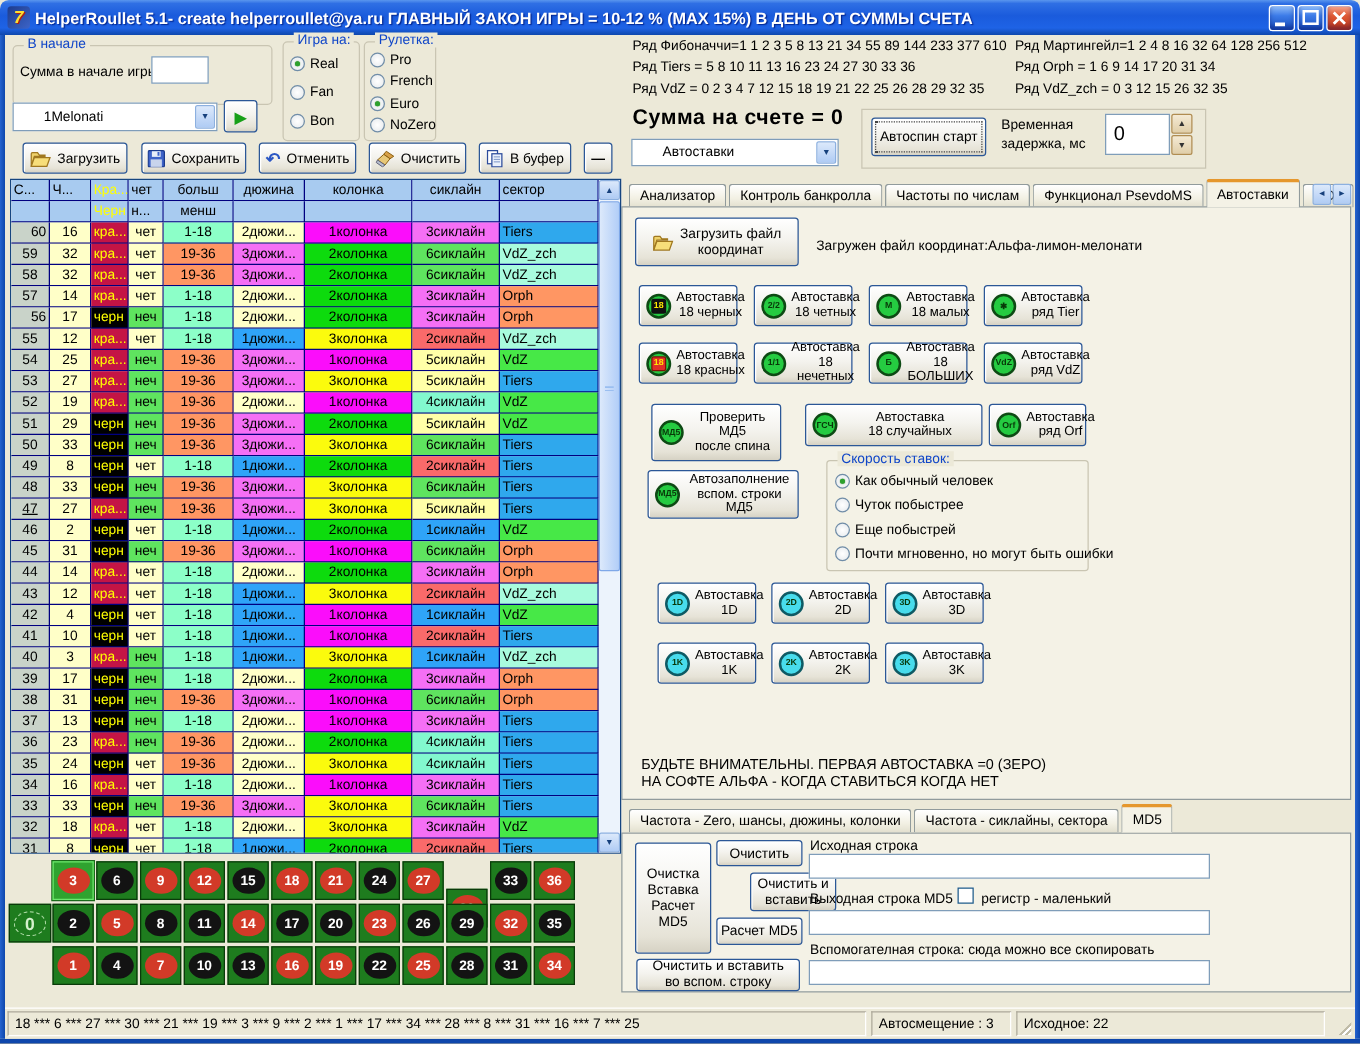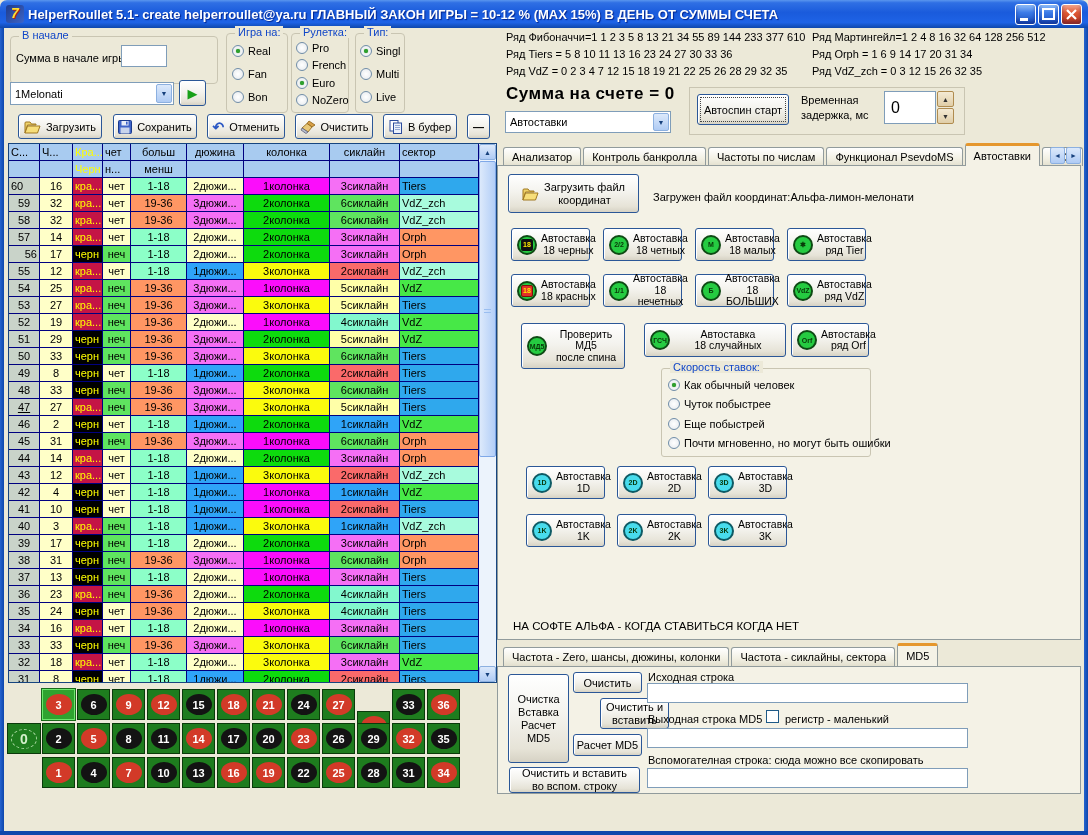--- a/index.html
+++ b/index.html
@@ -26,21 +26,21 @@
     background:linear-gradient(180deg,#FFFFFF 0%,#F4F3EE 45%,#E6E3D7 85%,#D6D2C4 100%);
     box-shadow:inset 1px 1px 0 #fff;display:flex;align-items:center;justify-content:center;position:absolute;}
   .groupbox{position:absolute;border:1px solid #C9C5B2;border-radius:4px;}
   .groupbox .cap{position:absolute;top:-8px;left:8px;background:#ECE9D8;padding:0 3px;color:#1046C8;font-size:11px;white-space:nowrap;}
   .radio-col{position:absolute;display:flex;flex-direction:column;justify-content:space-around;}
   .radio-row{display:flex;align-items:center;gap:4px;font-size:11px;white-space:nowrap;}
   .radio{width:12px;height:12px;border-radius:50%;border:1px solid #708DA8;background:radial-gradient(#FFFFFF,#E4E8EC);position:relative;flex:none;}
   .radio.sel::after{content:"";position:absolute;left:3px;top:3px;width:4px;height:4px;border-radius:50%;background:#2DA12D;box-shadow:0 0 1px #1A7A1A;}
   .field{background:#fff;border:1px solid #7F9DB9;position:absolute;font-size:11px;padding:2px 3px;}
   .combo{background:#fff;border:1px solid #7F9DB9;position:absolute;display:flex;align-items:center;}
-  .combo .val{flex:1;font-size:11px;padding-left:4px;white-space:nowrap;overflow:hidden;}
+  .combo .val{flex:1;font-size:11px;padding-left:4px;white-space:nowrap;overflow:hidden;margin-left:20px;}
   .combo .arrow{width:16px;align-self:stretch;margin:1px;border-radius:2px;border:1px solid #8CB0E0;
     background:linear-gradient(180deg,#DCE9FB,#AFCBF4);display:flex;align-items:center;justify-content:center;
     font-size:7px;color:#16407C;}
   .tabstrip{position:absolute;display:flex;align-items:flex-end;gap:2px;}
   .tab{height:19px;border:1px solid #919B9C;border-bottom:none;border-radius:3px 3px 0 0;padding:0 8px;
     background:linear-gradient(180deg,#FFFFFF,#F2F0E3 60%,#E2DFCE);font-size:11px;display:flex;align-items:center;white-space:nowrap;}
   .tab.active{height:23px;background:#F4F2E6;border-top:3px solid #E5972D;font-size:11px;z-index:3;}
   .tpanel{position:absolute;background:#F4F2E6;border:1px solid #919B9C;}
   .lbl{position:absolute;font-size:11px;color:#000;white-space:nowrap;}
   .pre{white-space:pre-line;text-align:center;line-height:13px;}
@@ -162,37 +162,20 @@
         <label class="radio-row">
           <span class="radio sel"></span>
           <span>Euro</span>
         </label>
         <label class="radio-row">
           <span class="radio"></span>
           <span>NoZero</span>
         </label>
       </div>
   </div>
-  <div class="groupbox" style="left:355px;top:33px;width:50px;height:80px;">
-    <span class="cap">Тип:</span>
-    <div class="radio-col" style="left:4px;top:6px;right:1px;bottom:4px;">
-        <label class="radio-row">
-          <span class="radio sel"></span>
-          <span>Singl</span>
-        </label>
-        <label class="radio-row">
-          <span class="radio"></span>
-          <span>Multi</span>
-        </label>
-        <label class="radio-row">
-          <span class="radio"></span>
-          <span>Live</span>
-        </label>
-      </div>
-  </div>
 
   <div id="toolbar">
       <div class="xp-btn" style="left: 18px; top: 114px; width: 84px; height: 25px;">
         <span class="tb-ic">
           <svg width="17" height="14" viewBox="0 0 17 14">
             <path d="M1 13 L1 3 Q1 2 2 2 L6 2 L7.5 4 L12 4 L12 5 L3.5 5 Z" fill="#EFD26B" stroke="#A07820"></path>
             <path d="M3.5 6 L16 6 L13.5 13 L1 13 Z" fill="#F7DE7A" stroke="#A07820"></path>
           </svg>
         </span>
         <span>Загрузить</span>
@@ -337,20 +320,27 @@
         </div>
         <div class="xp-btn bet-btn" style="position: relative; width: 142px; height: 34px; margin-right: 5px;">
           <span class="bet-icon green">ГСЧ</span>
           <span class="t">Автоставка
 18 случайных</span>
         </div>
         <div class="xp-btn bet-btn" style="position: relative; width: 78px; height: 34px; margin-right: 0px;">
           <span class="bet-icon green">Orf</span>
           <span class="t">Автоставка
 ряд Orf</span>
+        </div>
+      </div>
+    <div class="bet-row" id="bet-row3" style="left:20px;top:210px;">
+        <div class="xp-btn bet-btn" style="position: relative; width: 121px; height: 39px;">
+          <span class="bet-icon green">МД5</span>
+          <span class="t">Автозаполнение
+вспом. строки МД5</span>
         </div>
       </div>
     <div class="bet-row" id="bet-row4" style="left:28px;top:300px;gap:12px;">
         <div class="xp-btn bet-btn" style="position: relative;">
           <span class="bet-icon cyan">1D</span>
           <span class="t">Автоставка
 1D</span>
         </div>
         <div class="xp-btn bet-btn" style="position: relative;">
           <span class="bet-icon cyan">2D</span>
@@ -396,20 +386,21 @@
             <span class="radio"></span>
             <span>Еще побыстрей</span>
           </label>
           <label class="radio-row">
             <span class="radio"></span>
             <span>Почти мгновенно, но могут быть ошибки</span>
           </label>
         </div>
     </div>
 
+    <div class="warn" style="left:15px;top:440px;">БУДЬТЕ ВНИМАТЕЛЬНЫ. ПЕРВАЯ АВТОСТАВКА =0 (ЗЕРО)</div>
     <div class="warn" style="left:15px;top:454px;">НА СОФТЕ АЛЬФА - КОГДА СТАВИТЬСЯ КОГДА НЕТ</div>
   </div>
 
   <div class="tabstrip" style="left:503px;top:643px;height:23px;">
       <div class="tab">Частота - Zero, шансы, дюжины, колонки</div>
       <div class="tab">Частота - сиклайны, сектора</div>
       <div class="tab active">MD5</div>
     </div>
   <div class="tpanel" style="left:497px;top:666px;width:584px;height:128px;">
     <div class="xp-btn pre" style="left:10px;top:7px;width:61px;height:89px;">Очистка
@@ -450,21 +441,21 @@
           <div class="hcell" style="width: 33px; text-align: left; background: rgb(168, 203, 240); color: rgb(0, 0, 0); border-color: rgb(0, 0, 128);"></div>
           <div class="hcell" style="width: 30px; text-align: left; background: rgb(168, 203, 240); color: rgb(255, 255, 0); border-color: rgb(0, 0, 128);">Черн</div>
           <div class="hcell" style="width: 28px; text-align: left; background: rgb(168, 203, 240); color: rgb(0, 0, 0); border-color: rgb(0, 0, 128);">н...</div>
           <div class="hcell" style="width: 56px; text-align: center; background: rgb(168, 203, 240); color: rgb(0, 0, 0); border-color: rgb(0, 0, 128);">менш</div>
           <div class="hcell" style="width: 57px; text-align: center; background: rgb(168, 203, 240); color: rgb(0, 0, 0); border-color: rgb(0, 0, 128);"></div>
           <div class="hcell" style="width: 86px; text-align: center; background: rgb(168, 203, 240); color: rgb(0, 0, 0); border-color: rgb(0, 0, 128);"></div>
           <div class="hcell" style="width: 70px; text-align: center; background: rgb(168, 203, 240); color: rgb(0, 0, 0); border-color: rgb(0, 0, 128);"></div>
           <div class="hcell" style="width: 79px; text-align: left; background: rgb(168, 203, 240); color: rgb(0, 0, 0); border-color: rgb(0, 0, 128);"></div>
         </div>
         <div class="hrow">
-          <div class="hcell" style="width: 31px; text-align: left; background: rgb(201, 211, 201); color: rgb(0, 0, 0); border-color: rgb(0, 0, 128);">60</div>
+          <div class="hcell" style="width: 31px; text-align: right; background: rgb(201, 211, 201); color: rgb(0, 0, 0); border-color: rgb(0, 0, 128);">60</div>
           <div class="hcell" style="width: 33px; text-align: center; background: rgb(255, 255, 200); color: rgb(0, 0, 0); border-color: rgb(0, 0, 128);">16</div>
           <div class="hcell" style="width: 30px; text-align: left; background: rgb(196, 20, 69); color: rgb(255, 255, 0); border-color: rgb(0, 0, 128);">кра...</div>
           <div class="hcell" style="width: 28px; text-align: center; background: rgb(255, 255, 200); color: rgb(0, 0, 0); border-color: rgb(0, 0, 128);">чет</div>
           <div class="hcell" style="width: 56px; text-align: center; background: rgb(140, 255, 200); color: rgb(0, 0, 0); border-color: rgb(0, 0, 128);">1-18</div>
           <div class="hcell" style="width: 57px; text-align: center; background: rgb(255, 255, 200); color: rgb(0, 0, 0); border-color: rgb(0, 0, 128);">2дюжи...</div>
           <div class="hcell" style="width: 86px; text-align: center; background: rgb(251, 13, 251); color: rgb(0, 0, 0); border-color: rgb(0, 0, 128);">1колонка</div>
           <div class="hcell" style="width: 70px; text-align: center; background: rgb(245, 111, 245); color: rgb(0, 0, 0); border-color: rgb(0, 0, 128);">3сиклайн</div>
           <div class="hcell" style="width: 79px; text-align: left; background: rgb(47, 168, 237); color: rgb(0, 0, 0); border-color: rgb(0, 0, 128);">Tiers</div>
         </div>
         <div class="hrow">
@@ -901,14 +892,20 @@
         <div class="bnum" style="background: rgb(19, 19, 19);">28</div>
       </div>
       <div class="bcell" style="left: 392px; top: 757px; background: rgb(30, 124, 30);">
         <div class="bnum" style="background: rgb(19, 19, 19);">31</div>
       </div>
       <div class="bcell" style="left: 427px; top: 757px; background: rgb(30, 124, 30);">
         <div class="bnum" style="background: rgb(210, 58, 40);">34</div>
       </div>
     </div>
 
+  <div class="statusbar">
+    <div class="ssec" style="left:2px;width:687px;">18 *** 6 *** 27 *** 30 *** 21 *** 19 *** 3 *** 9 *** 2 *** 1 *** 17 *** 34 *** 28 *** 8 *** 31 *** 16 *** 7 *** 25</div>
+    <div class="ssec" style="left:693px;width:112px;">Автосмещение : 3</div>
+    <div class="ssec" style="left:809px;width:247px;">Исходное: 22</div>
+    <div class="grip"></div>
+  </div>
 
 </div>
 
 </body></html>

